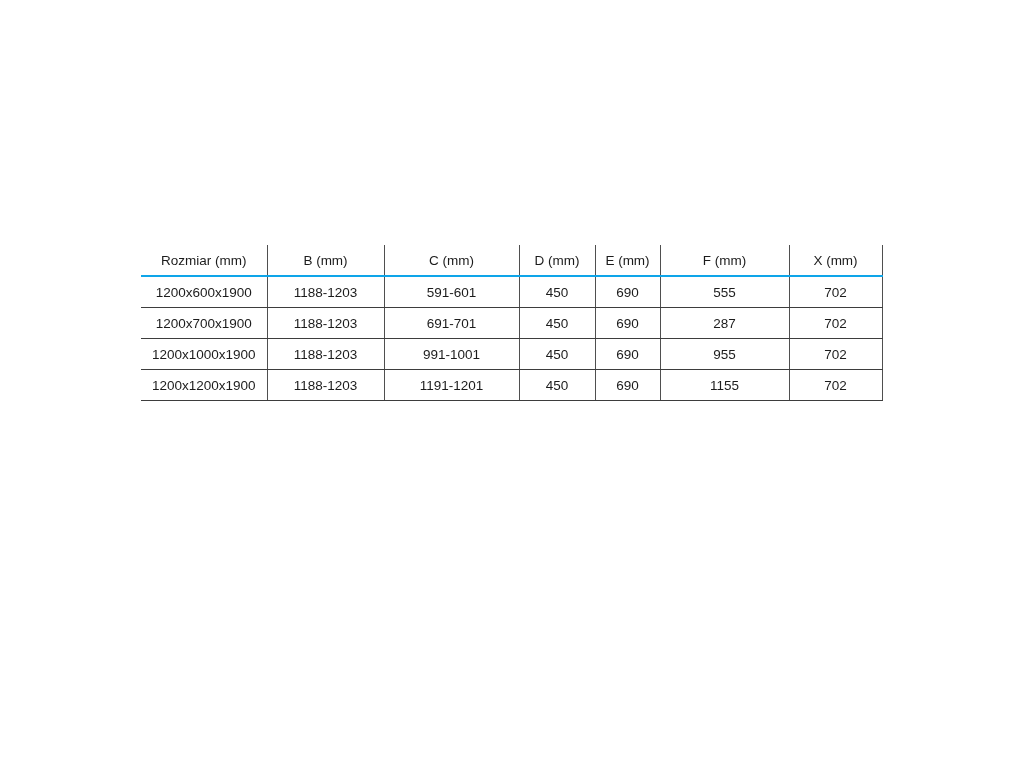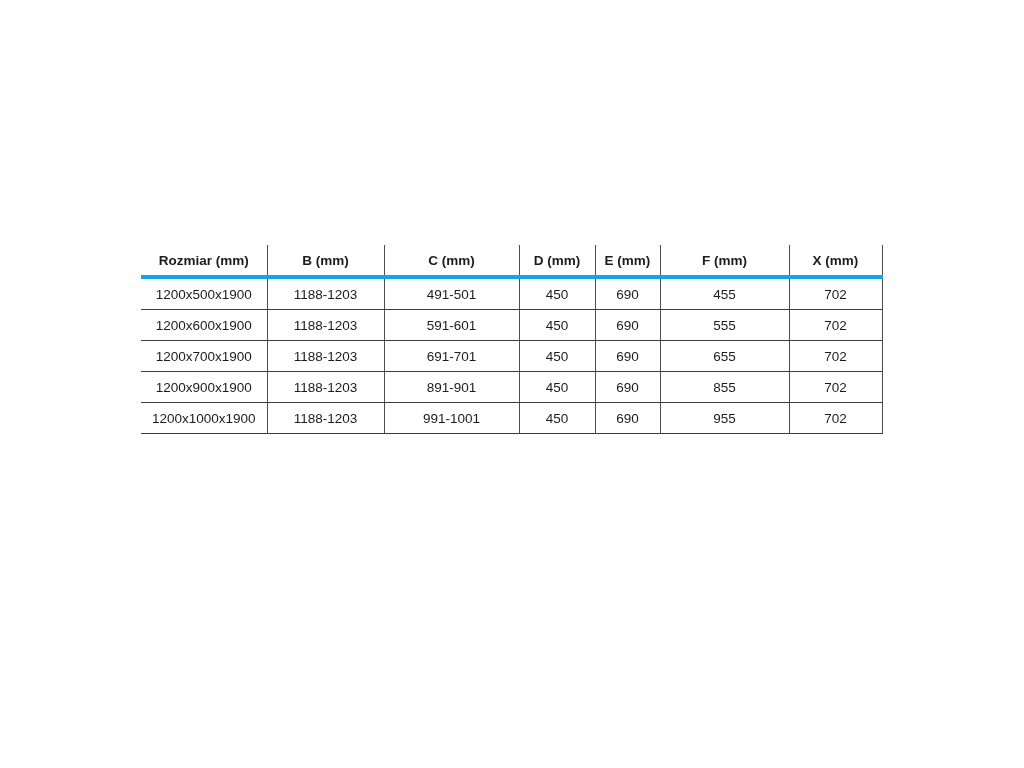--- a/index.html
+++ b/index.html
@@ -27,22 +27,22 @@
     border-bottom: 1px solid #3d3d3d;
     text-align: center;
     vertical-align: middle;
     padding: 0;
     height: 30px;
     font-size: 13.5px;
     white-space: nowrap;
     overflow: hidden;
   }
   table.spec-table th {
-    font-weight: 700;
-    border-bottom: 4px solid #0ea5e9;
+    font-weight: 400;
+    border-bottom: 2px solid #0ea5e9;
     height: 30px;
   }
   
   col.c-rozmiar { width: 126px; }
   col.c-b { width: 117px; }
   col.c-c { width: 135px; }
   col.c-d { width: 76px; }
   col.c-e { width: 65px; }
   col.c-f { width: 129px; }
   col.c-x { width: 93px; }
@@ -67,59 +67,50 @@
         <th>B (mm)</th>
         <th>C (mm)</th>
         <th>D (mm)</th>
         <th>E (mm)</th>
         <th>F (mm)</th>
         <th>X (mm)</th>
       </tr>
     </thead>
     <tbody>
       <tr>
-        <td>1200x500x1900</td>
-        <td>1188-1203</td>
-        <td>491-501</td>
-        <td>450</td>
-        <td>690</td>
-        <td>455</td>
-        <td>702</td>
-      </tr>
-      <tr>
         <td>1200x600x1900</td>
         <td>1188-1203</td>
         <td>591-601</td>
         <td>450</td>
         <td>690</td>
         <td>555</td>
         <td>702</td>
       </tr>
       <tr>
         <td>1200x700x1900</td>
         <td>1188-1203</td>
         <td>691-701</td>
         <td>450</td>
         <td>690</td>
-        <td>655</td>
-        <td>702</td>
-      </tr>
-      <tr>
-        <td>1200x900x1900</td>
-        <td>1188-1203</td>
-        <td>891-901</td>
-        <td>450</td>
-        <td>690</td>
-        <td>855</td>
+        <td>287</td>
         <td>702</td>
       </tr>
       <tr>
         <td>1200x1000x1900</td>
         <td>1188-1203</td>
         <td>991-1001</td>
         <td>450</td>
         <td>690</td>
         <td>955</td>
         <td>702</td>
       </tr>
+      <tr>
+        <td>1200x1200x1900</td>
+        <td>1188-1203</td>
+        <td>1191-1201</td>
+        <td>450</td>
+        <td>690</td>
+        <td>1155</td>
+        <td>702</td>
+      </tr>
     </tbody>
   </table>
 </div>
 
 </body></html>

